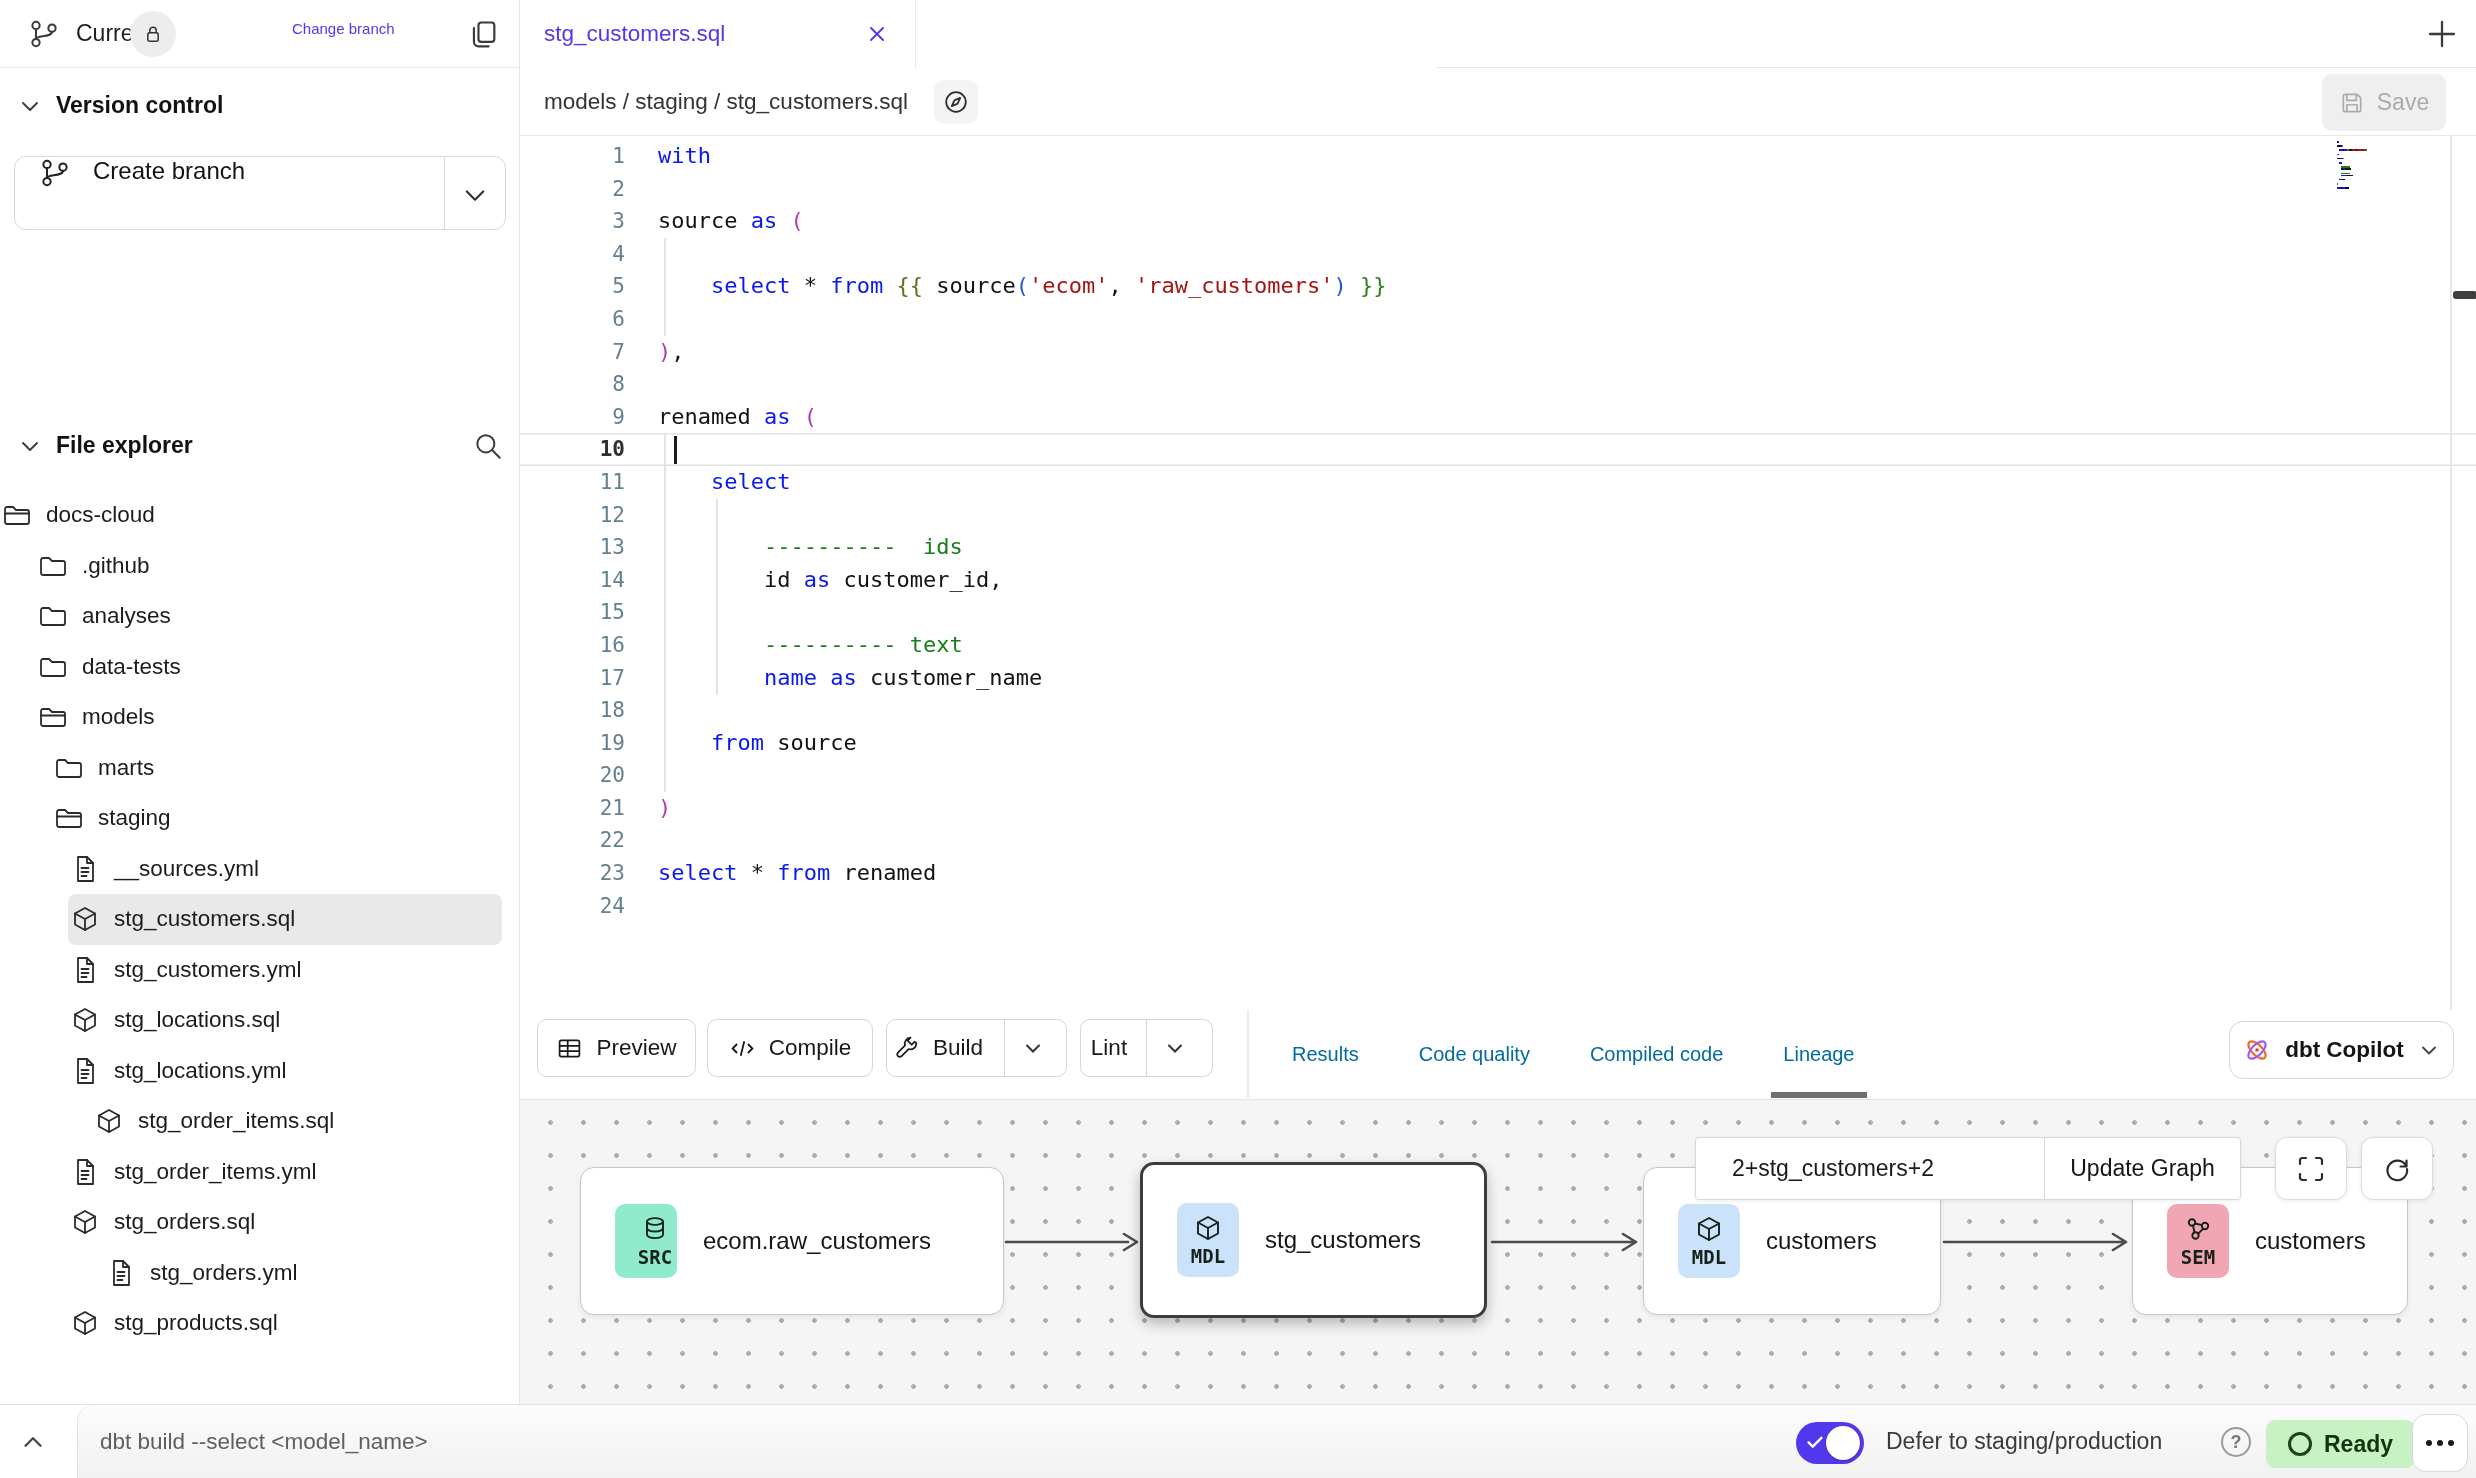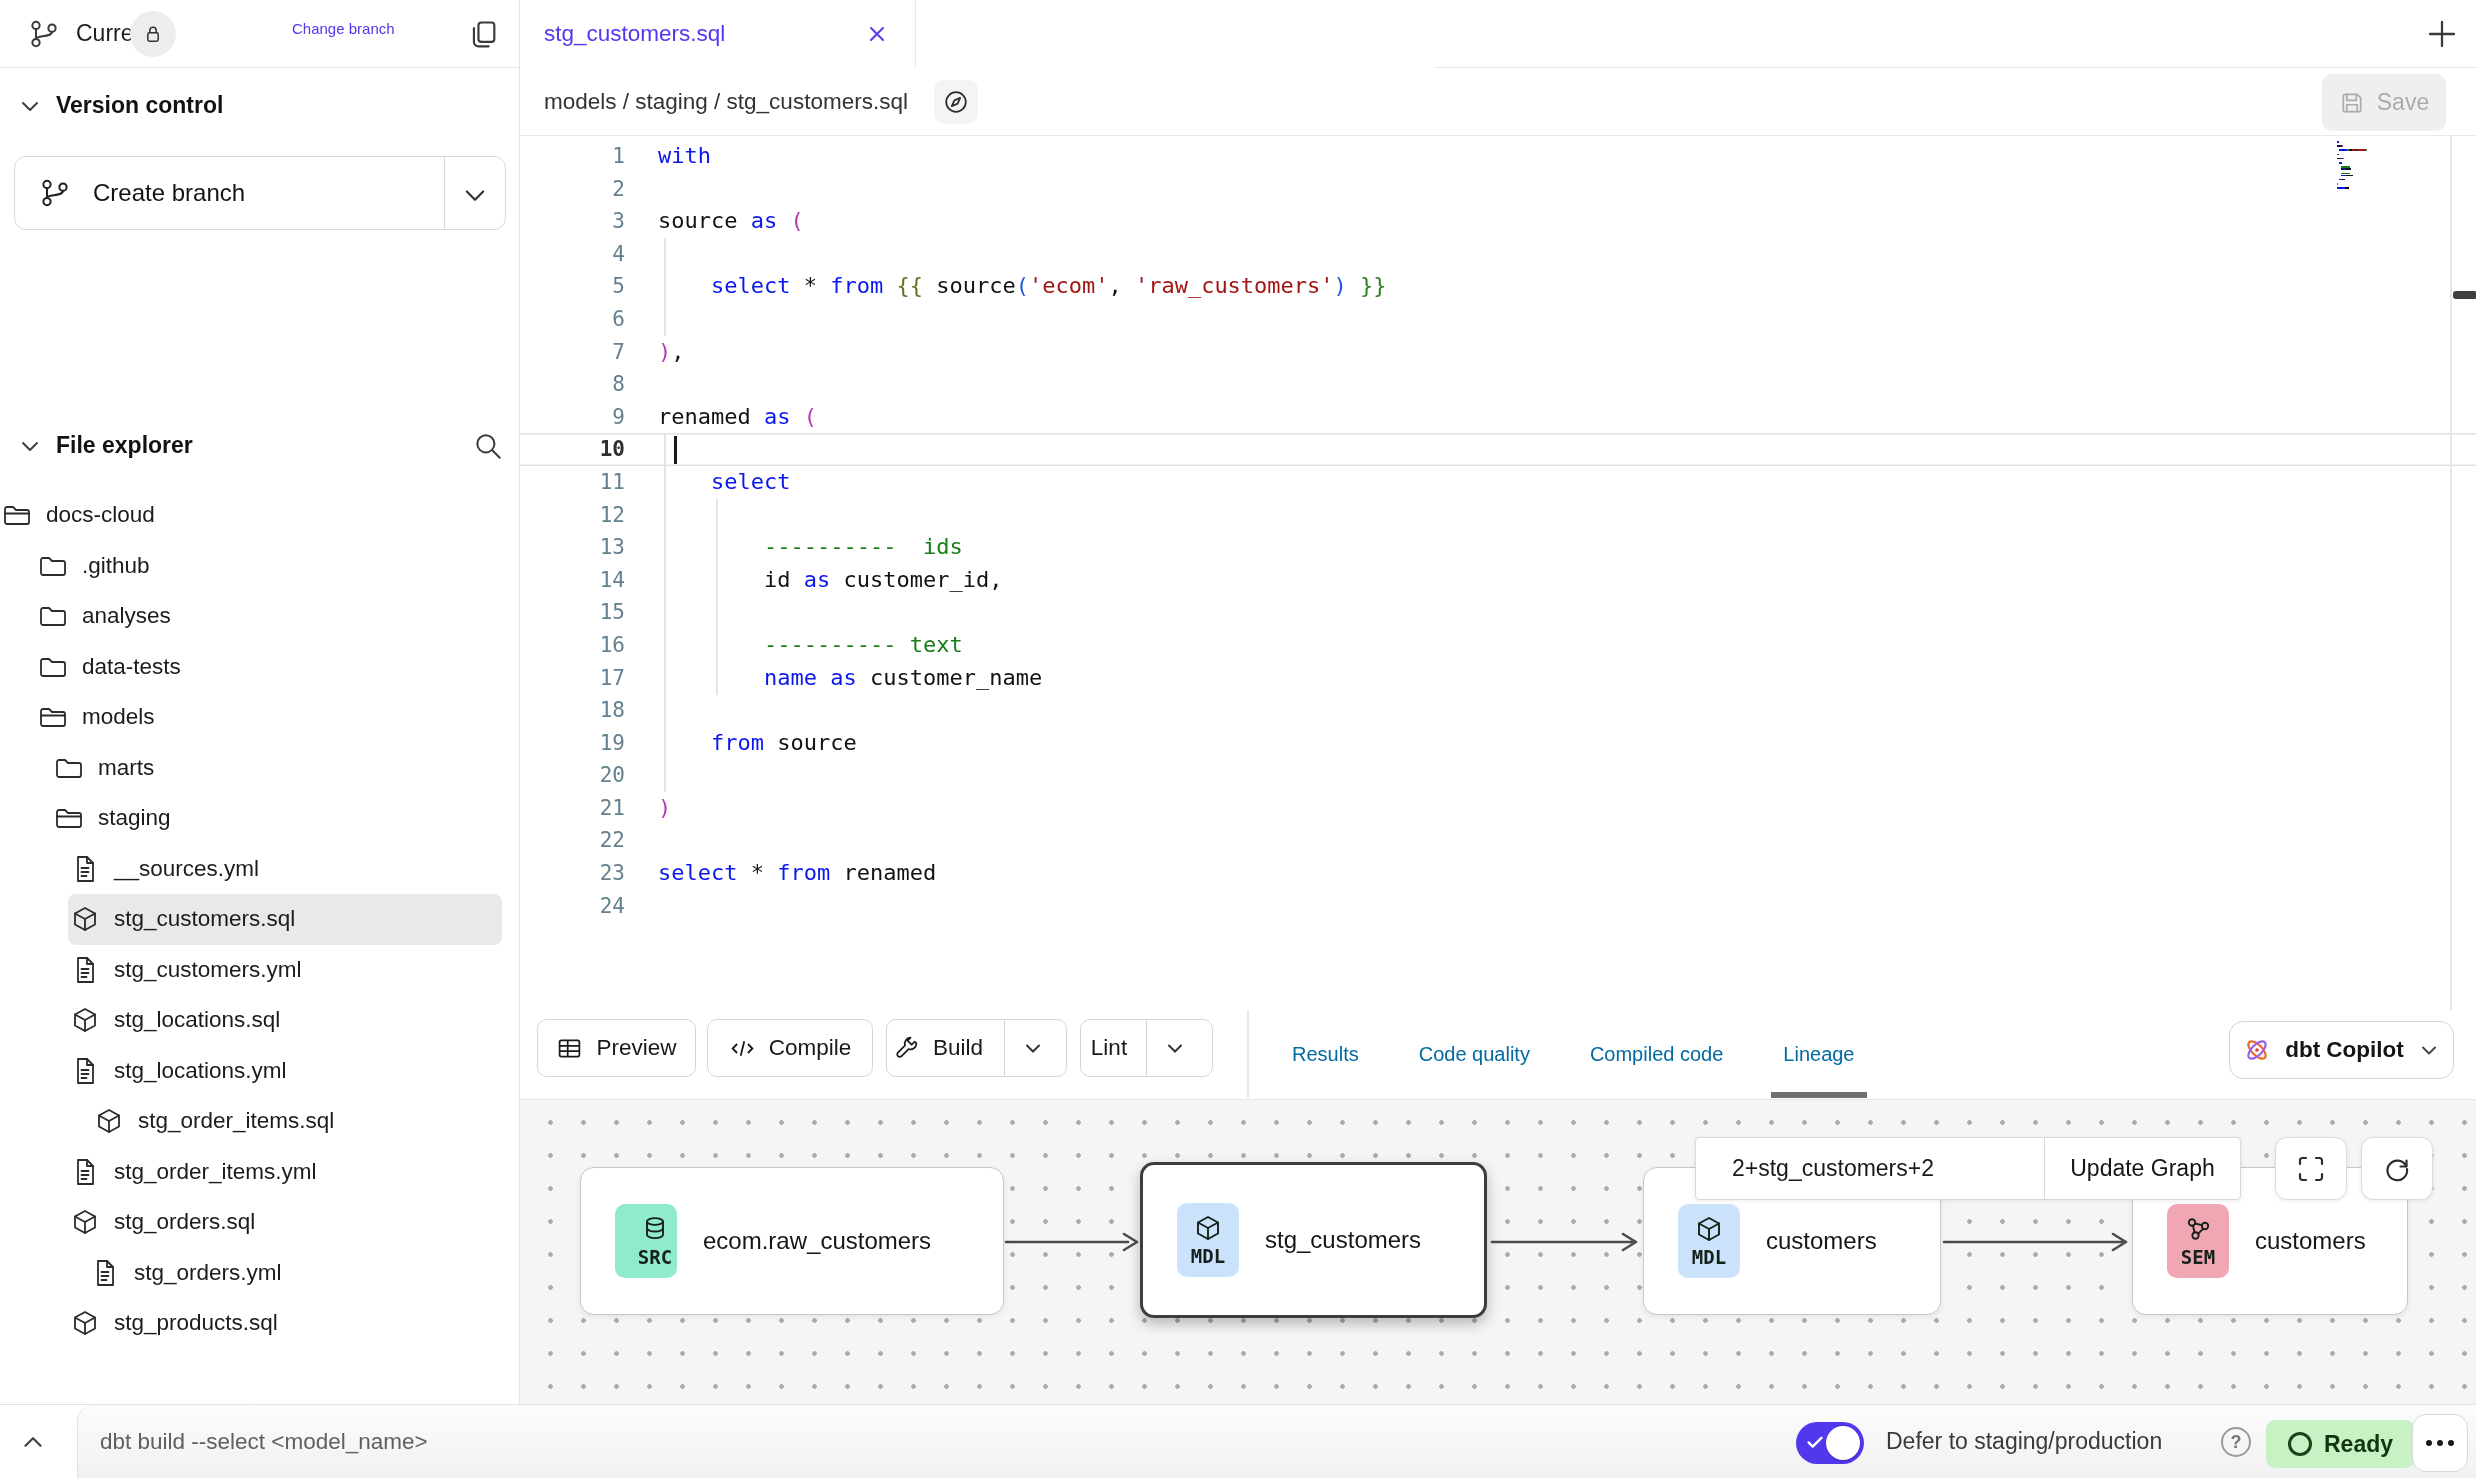--- a/index.html
+++ b/index.html
@@ -14,21 +14,21 @@
   #sb-top { position:absolute; left:0; top:0; width:100%; height:68px; border-bottom:1.5px solid #e8e8e8; }
   .branch-ic { position:absolute; left:28px; top:18px; width:32px; height:32px; color:#3a3a3a; }
   #current-label { position:absolute; left:76px; top:20px; font-size:23px; color:#1f1f1f; }
   #lock-badge { position:absolute; left:130px; top:11px; width:46px; height:46px; background:#ededed; border-radius:50%; display:flex; align-items:center; justify-content:center; color:#333; }
   #lock-badge svg { width:24px; height:24px; }
   #change-branch { position:absolute; left:292px; top:20px; font-size:15px; font-weight:400; color:var(--accent); cursor:pointer; }
   #copy-btn { position:absolute; left:466px; top:18px; width:34px; height:34px; color:#3a3a3a; }
   .sec-head { position:absolute; display:flex; align-items:center; gap:14px; font-size:23px; font-weight:700; color:#121212; }
   .chev { width:24px; height:24px; color:#3c3c3c; }
   #vc-head { left:18px; top:92px; }
-  #create-branch { position:absolute; left:14px; top:156px; width:492px; height:74px; border:1.5px solid #d8d8d8; border-radius:12px; display:flex; align-items:center; background:#fff; cursor:pointer; }
+  #create-branch { position:absolute; left:14px; top:156px; width:492px; height:74px; border:1.5px solid #d8d8d8; border-radius:12px; display:flex; background:#fff; cursor:pointer; }
   #create-branch .branch-ic2 { width:32px; height:32px; margin-left:24px; color:#222; }
   #create-branch .cb-label { font-size:24px; font-weight:500; margin-left:22px; color:#141414; }
   #cb-split { position:absolute; right:60px; top:0; height:100%; border-left:1.5px solid #d8d8d8; }
   #cb-chev { position:absolute; right:16px; top:24px; width:28px; height:28px; color:#333; }
   #fe-head { left:18px; top:432px; }
   #fe-search { position:absolute; left:472px; top:430px; width:32px; height:32px; color:#3c3c3c; cursor:pointer; }
   #tree { position:absolute; left:0; top:490px; width:520px; }
   .tree-row { height:50.5px; display:flex; align-items:center; cursor:pointer; }
   .tree-pill { display:flex; align-items:center; flex:1; height:50.5px; margin-right:18px; border-radius:8px; padding-left:2px; }
   .tree-pill.sel { background:#e9e9e9; }
@@ -347,21 +347,21 @@
           <div class="tree-pill">
             <span class="ticon">
               <svg viewBox="0 0 30 30">
                 <path d="M15 4l10 5.5v11L15 26 5 20.5v-11z"></path>
                 <path d="M5 9.5l10 5.5 10-5.5M15 15v11"></path>
               </svg>
             </span>
             <span class="tlabel">stg_orders.sql</span>
           </div>
         </div>
-        <div class="tree-row" style="padding-left: 88px;">
+        <div class="tree-row" style="padding-left: 88px; margin-left: 16px;">
           <div class="tree-pill">
             <span class="ticon">
               <svg viewBox="0 0 30 30">
                 <path d="M8 3h9l6 6v18H8z"></path>
                 <path d="M17 3v6h6M11.5 14h7M11.5 18h7M11.5 22h5"></path>
               </svg>
             </span>
             <span class="tlabel">stg_orders.yml</span>
           </div>
         </div>

